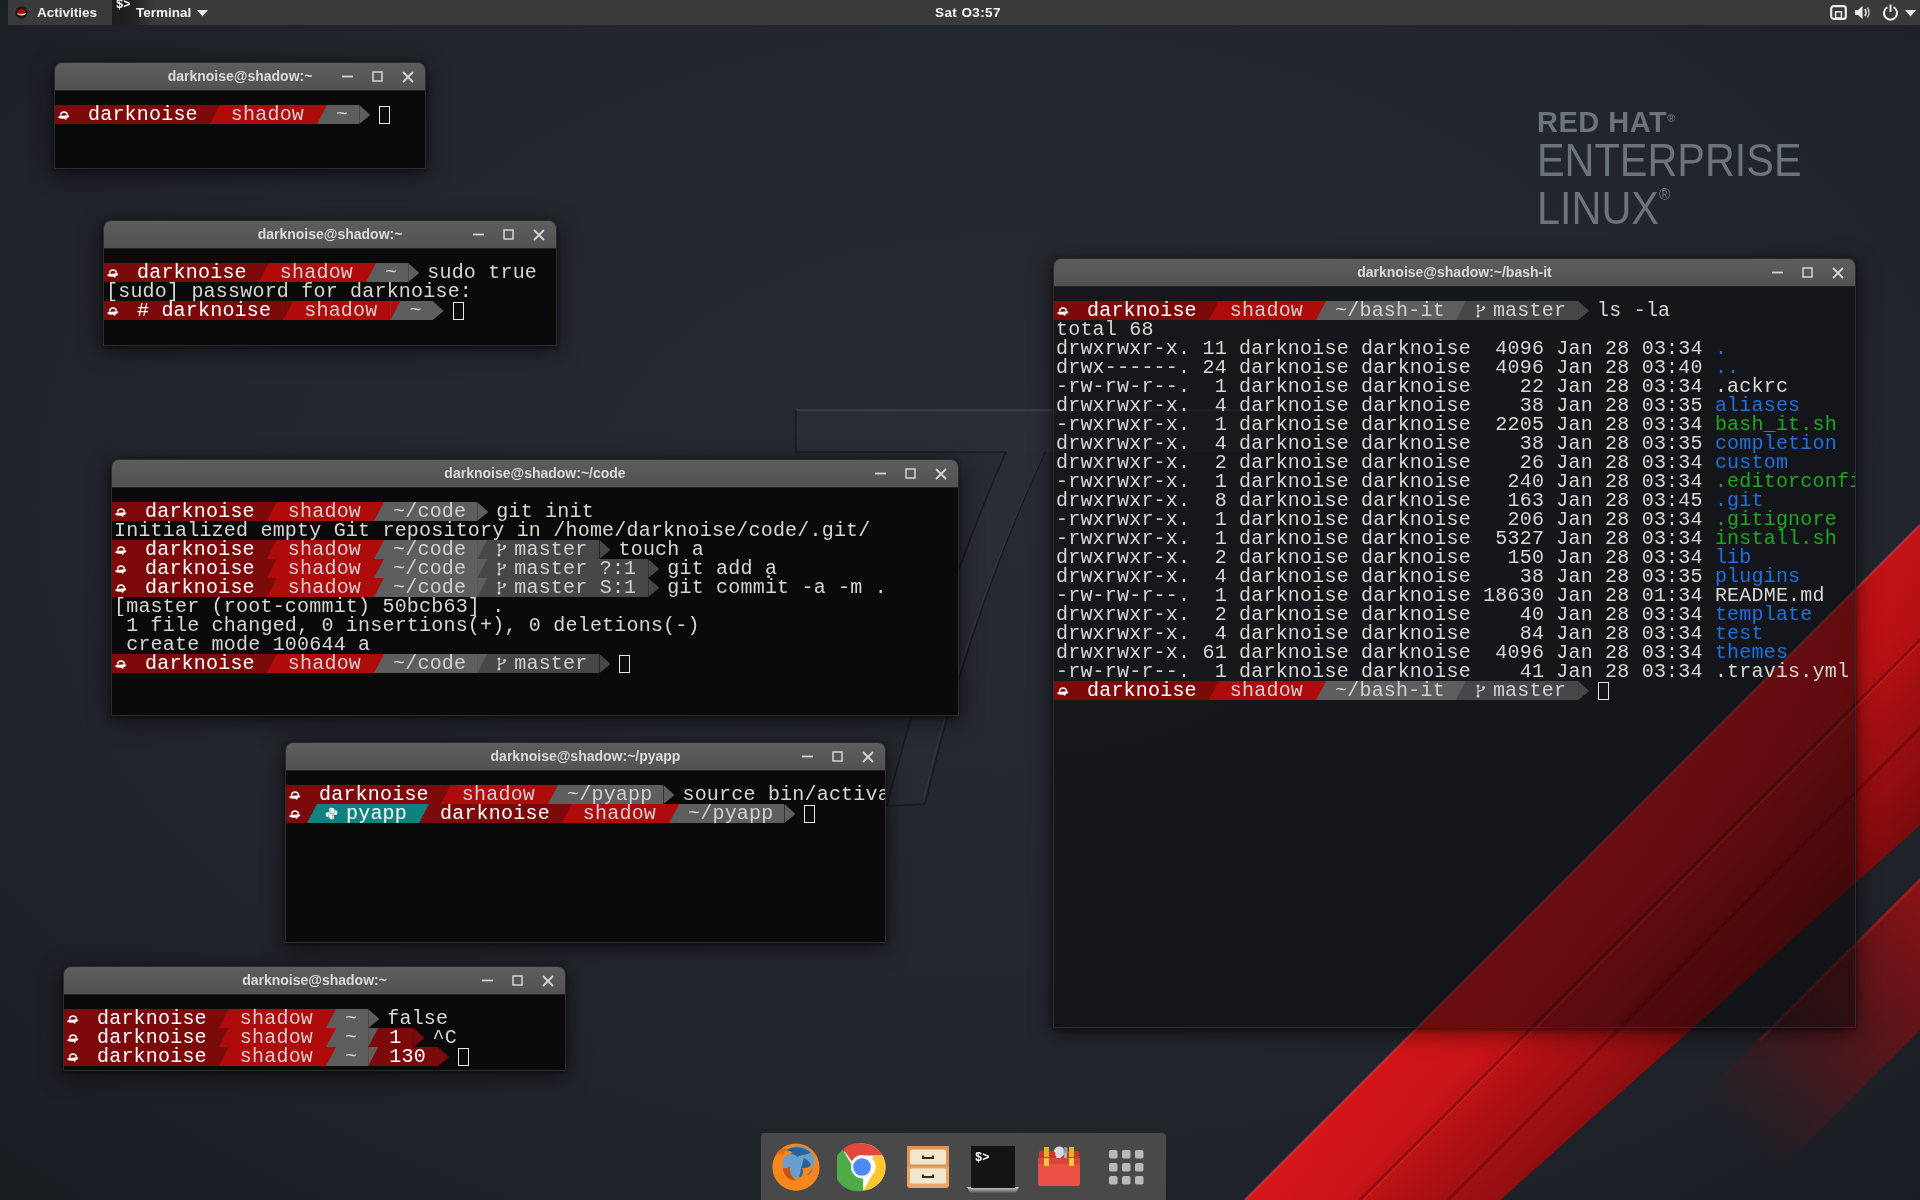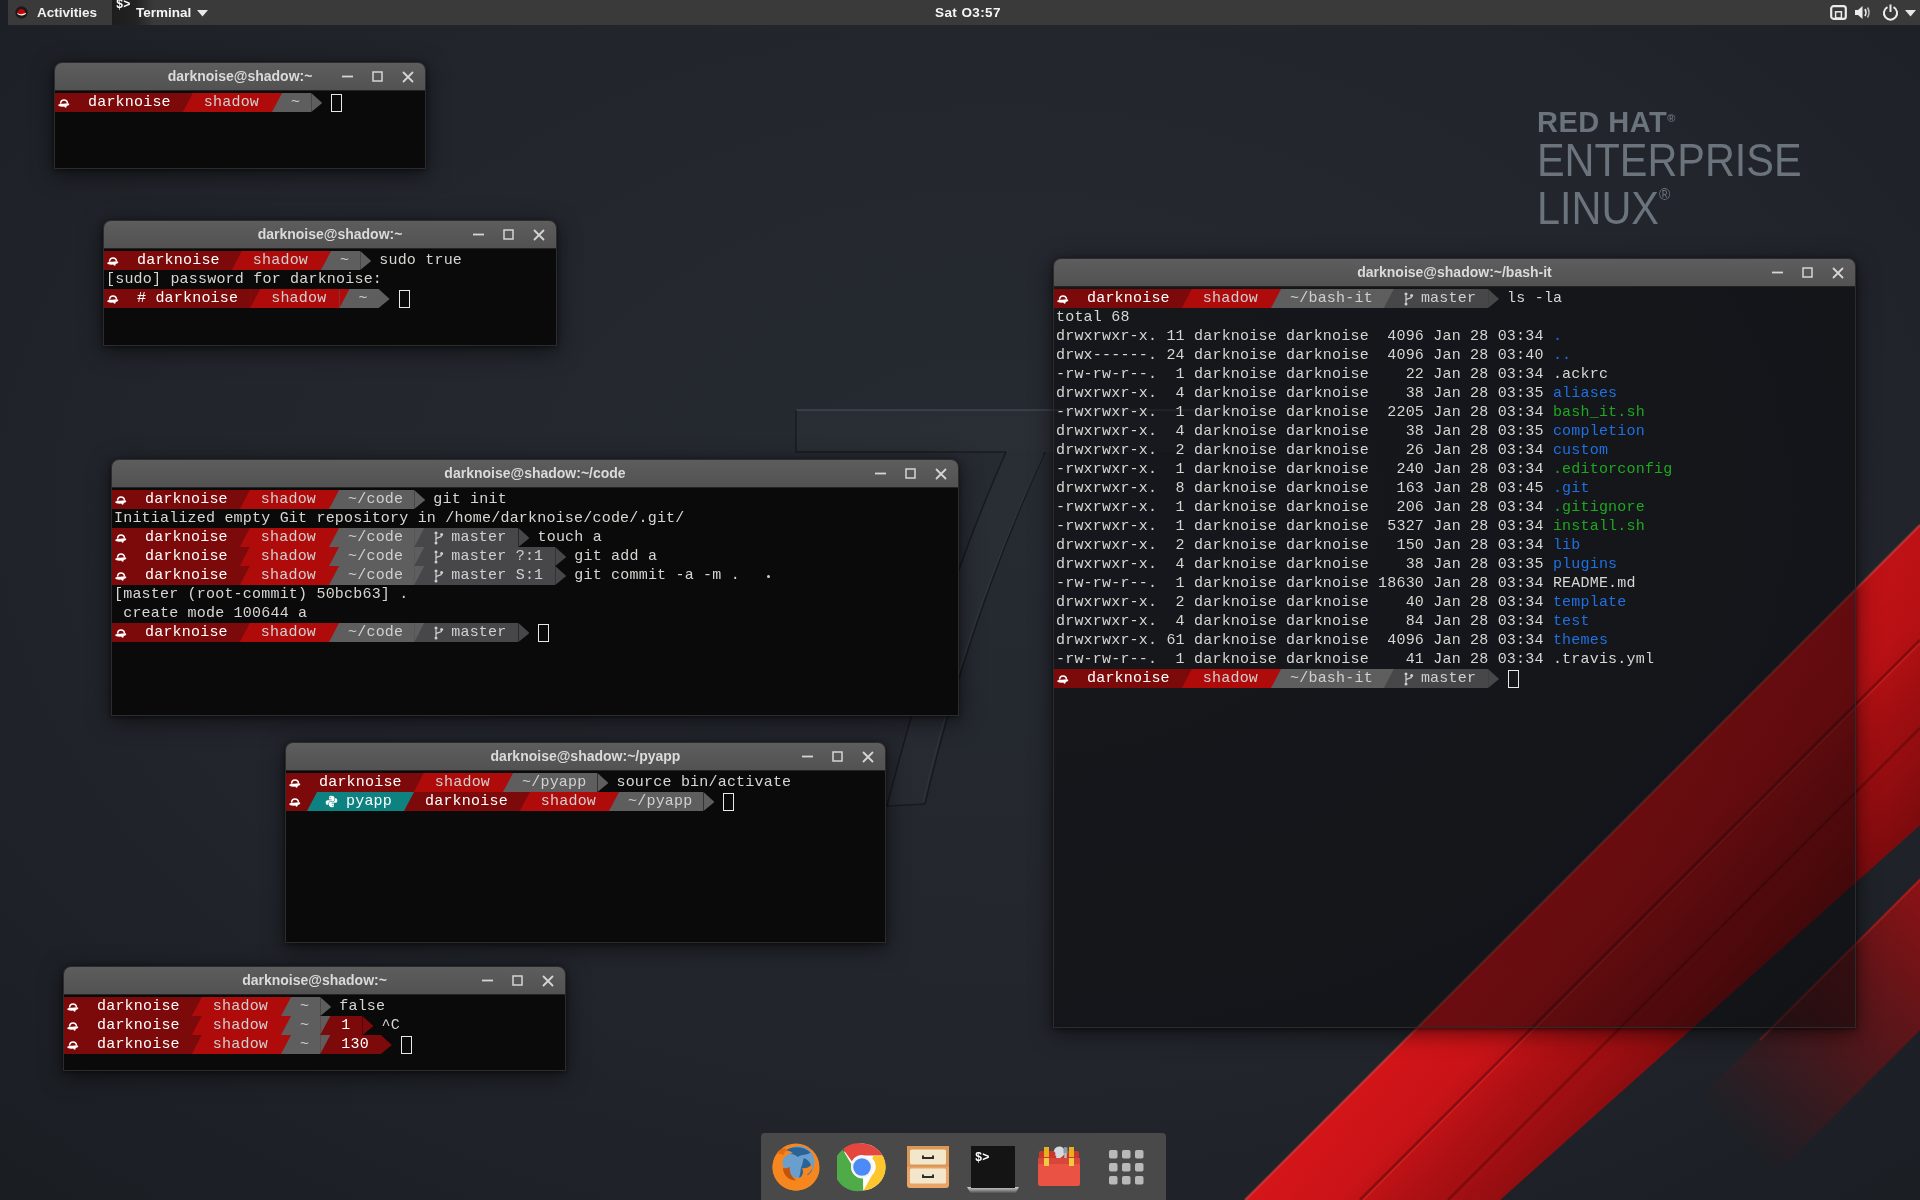--- a/index.html
+++ b/index.html
@@ -13,22 +13,22 @@
 #bar .appico{position:absolute;left:104px;top:0;width:42px;height:25px;background:linear-gradient(90deg,#1d1d1d 0%,#222 55%,#3a3a3a 100%)}
 #bar .appname{position:absolute;left:128px;top:0;line-height:25px;font-size:13.5px;font-weight:bold;color:#f5f5f5}
 #bar .clock{position:absolute;left:0;width:1920px;text-align:center;line-height:25px;font-size:13.5px;font-weight:bold;color:#f5f5f5;letter-spacing:0.4px}
 
 .win{position:absolute;box-sizing:border-box;border:1px solid #2c2c2c;border-radius:8px 8px 0 0;
  box-shadow:0 5px 22px rgba(0,0,0,.55),0 1px 4px rgba(0,0,0,.5);z-index:10}
 .tb{height:27px;background:linear-gradient(#5d5d5d,#525252);border-radius:7px 7px 0 0;position:relative;border-bottom:1px solid #232323}
 .tb .t{text-align:center;line-height:27px;color:#dadada;font-weight:bold;font-size:14px}
 .btns{position:absolute;right:11px;top:0;height:27px;display:flex;align-items:center}
 .btns svg{display:block;margin-left:19px}
-.body{position:absolute;left:0;right:0;top:28px;bottom:0;background:#0a0a0a;padding-top:2px;
- font-family:"Liberation Mono",monospace;font-size:15px;line-height:19px;letter-spacing:0.2px;color:#d6d6d2;overflow:hidden}
+.body{position:absolute;left:0;right:0;top:28px;bottom:0;background:#0a0a0a;padding-top:14px;
+ font-family:"Liberation Mono",monospace;font-size:20px;line-height:19px;letter-spacing:0.2px;color:#d6d6d2;overflow:hidden}
 .body.glass{background:rgba(6,6,8,0.5)}
 .tx{white-space:pre;height:19px;padding-left:2px}
 .row{display:flex;height:19px;line-height:19px;align-items:stretch}
 .sg{display:flex;align-items:center;white-space:pre;padding:0 13px 0 11px;flex:none}
 .sg.u{padding:0 12px 0 3px}
 .sg.u svg{margin-right:18px}
 .dv{width:10px;position:relative;flex:none}
 .dv i{position:absolute;left:0;top:0;right:0;bottom:0;clip-path:polygon(0 0,100% 0,0 100%)}
 .tip{width:11px;flex:none;clip-path:polygon(0 0,100% 52%,0 100%)}
 .cur{width:11px;height:18px;border:1px solid #e8e8e8;box-sizing:border-box;margin-left:9px;align-self:center;flex:none}
@@ -311,20 +311,21 @@
         <span class="sg gg pg" style="padding:0 12px 0 9px"><svg width="11" height="14" viewBox="0 0 11 14" style="margin-right:7px">
             <circle cx="3" cy="2.1" r="1.5" fill="#cfcfcf"></circle>
             <circle cx="8.6" cy="3.6" r="1.5" fill="#cfcfcf"></circle>
             <circle cx="3" cy="12" r="1.5" fill="#cfcfcf"></circle>
             <path d="M3,3.5 L3,10.7 M3,8.5 C3,5.5 8.6,7 8.6,5" stroke="#cfcfcf" stroke-width="1.2" fill="none"></path>
           </svg>master S:1</span>
         <b class="tip" style="background:#47474a"></b>
         <span class="cmd">git commit -a -m .</span>
       </div>
   <div class="tx">[master (root-commit) 50bcb63] .</div>
+  <div class="tx"> 1 file changed, 0 insertions(+), 0 deletions(-)</div>
   <div class="tx"> create mode 100644 a</div>
   <div class="row">
         <span class="sg u r1 w"><svg width="12" height="12" viewBox="0 0 12 12">
             <path d="M2.5,6.6 Q2.8,3.0 6,3.0 Q9.2,3.0 9.5,6.4" fill="none" stroke="#fff" stroke-width="1.5"></path>
             <path d="M0.2,7.7 Q2.5,6.3 5.2,6.8 L9.4,6.2 Q11.7,6.3 11.3,7.4 Q10.7,8.8 8.5,9.0 Q9.3,10.1 8,10.6 Q6.7,11.0 6.3,9.6 Q3,10.0 0.8,8.9 Q0,8.3 0.2,7.7 Z" fill="#fff"></path>
           </svg>darknoise</span>
         <b class="dv" style="background:#b00b0b">
           <i style="background:#7d0a0a"></i>
         </b>
         <span class="sg r2 pg">shadow</span>
@@ -531,21 +532,21 @@
   <div class="tx">drwxrwxr-x.  4 darknoise darknoise    38 Jan 28 03:35 <span class="b">aliases</span></div>
   <div class="tx">-rwxrwxr-x.  1 darknoise darknoise  2205 Jan 28 03:34 <span class="g">bash_it.sh</span></div>
   <div class="tx">drwxrwxr-x.  4 darknoise darknoise    38 Jan 28 03:35 <span class="b">completion</span></div>
   <div class="tx">drwxrwxr-x.  2 darknoise darknoise    26 Jan 28 03:34 <span class="b">custom</span></div>
   <div class="tx">-rwxrwxr-x.  1 darknoise darknoise   240 Jan 28 03:34 <span class="g">.editorconfig</span></div>
   <div class="tx">drwxrwxr-x.  8 darknoise darknoise   163 Jan 28 03:45 <span class="b">.git</span></div>
   <div class="tx">-rwxrwxr-x.  1 darknoise darknoise   206 Jan 28 03:34 <span class="g">.gitignore</span></div>
   <div class="tx">-rwxrwxr-x.  1 darknoise darknoise  5327 Jan 28 03:34 <span class="g">install.sh</span></div>
   <div class="tx">drwxrwxr-x.  2 darknoise darknoise   150 Jan 28 03:34 <span class="b">lib</span></div>
   <div class="tx">drwxrwxr-x.  4 darknoise darknoise    38 Jan 28 03:35 <span class="b">plugins</span></div>
-  <div class="tx">-rw-rw-r--.  1 darknoise darknoise 18630 Jan 28 03:34 README.md</div>
+  <div class="tx">-rw-rw-r--.  1 darknoise darknoise 18630 Jan 28 01:34 README.md</div>
   <div class="tx">drwxrwxr-x.  2 darknoise darknoise    40 Jan 28 03:34 <span class="b">template</span></div>
   <div class="tx">drwxrwxr-x.  4 darknoise darknoise    84 Jan 28 03:34 <span class="b">test</span></div>
   <div class="tx">drwxrwxr-x. 61 darknoise darknoise  4096 Jan 28 03:34 <span class="b">themes</span></div>
   <div class="tx">-rw-rw-r--.  1 darknoise darknoise    41 Jan 28 03:34 .travis.yml</div>
   <div class="row">
         <span class="sg u r1 w"><svg width="12" height="12" viewBox="0 0 12 12">
             <path d="M2.5,6.6 Q2.8,3.0 6,3.0 Q9.2,3.0 9.5,6.4" fill="none" stroke="#fff" stroke-width="1.5"></path>
             <path d="M0.2,7.7 Q2.5,6.3 5.2,6.8 L9.4,6.2 Q11.7,6.3 11.3,7.4 Q10.7,8.8 8.5,9.0 Q9.3,10.1 8,10.6 Q6.7,11.0 6.3,9.6 Q3,10.0 0.8,8.9 Q0,8.3 0.2,7.7 Z" fill="#fff"></path>
           </svg>darknoise</span>
         <b class="dv" style="background:#b00b0b">

